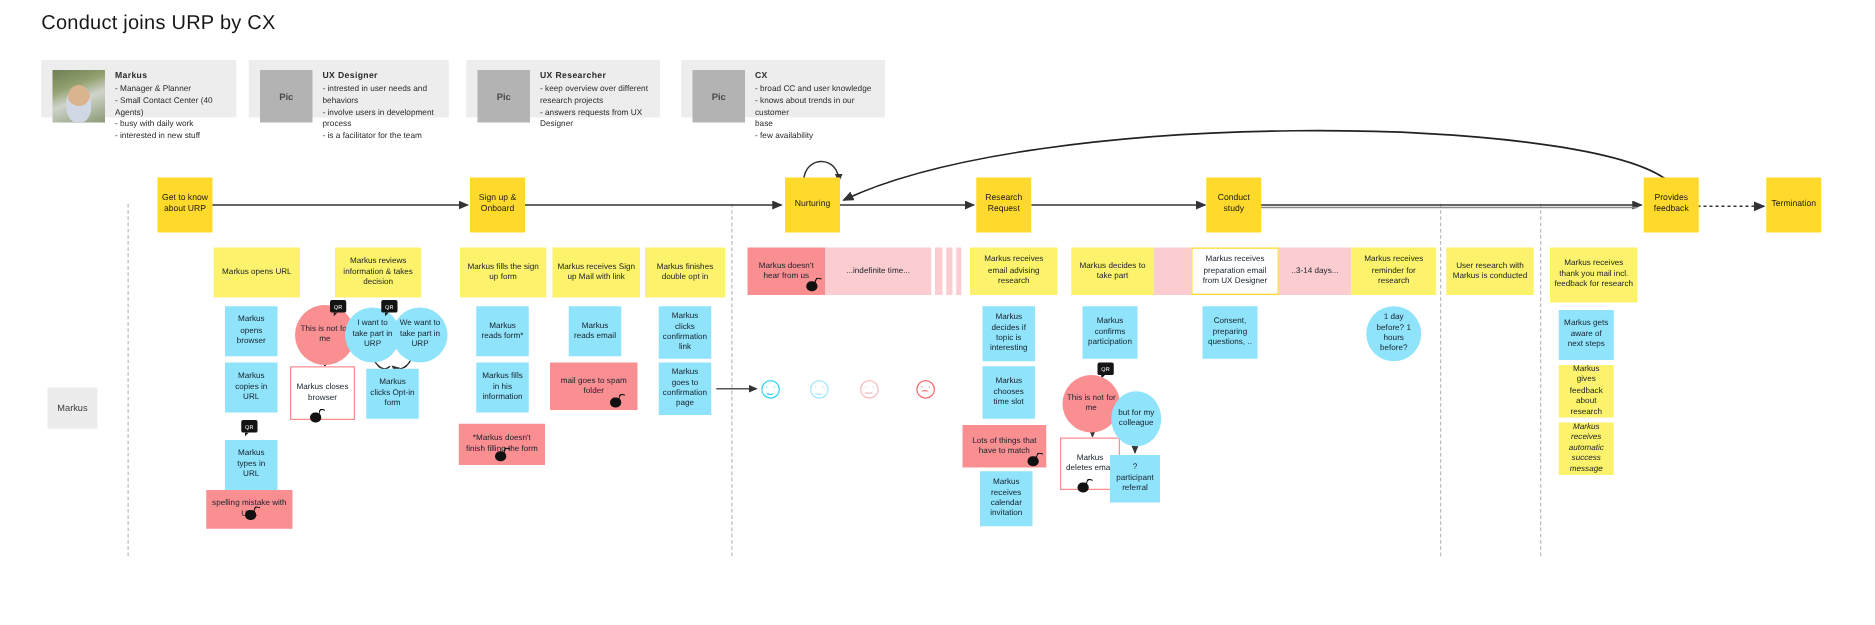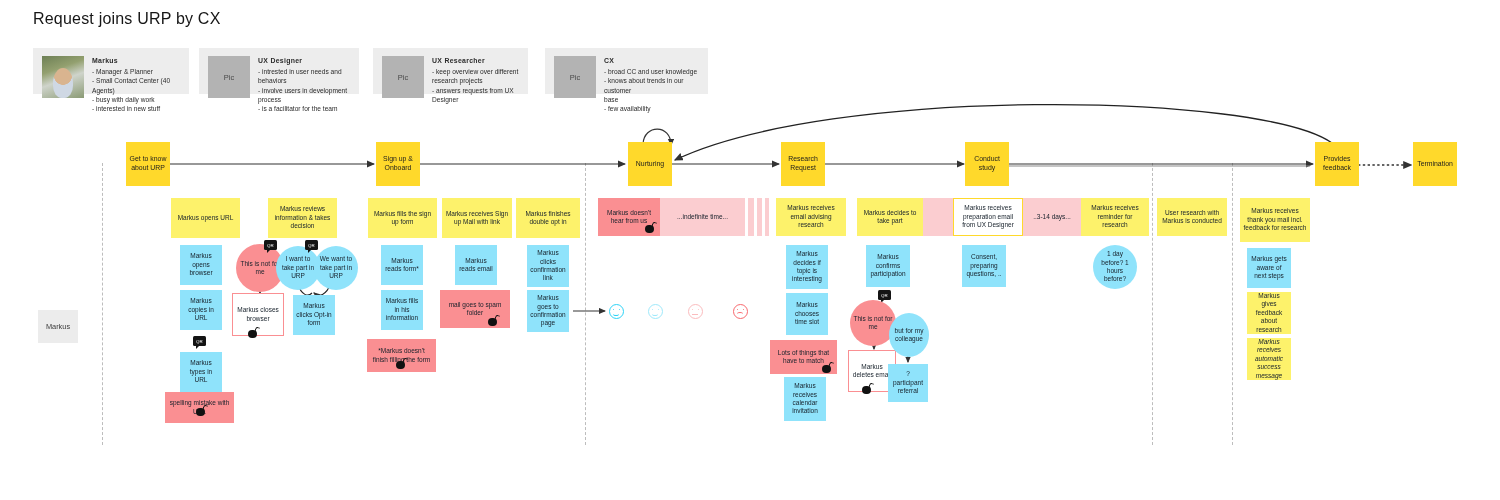--- a/index.html
+++ b/index.html
@@ -10,21 +10,21 @@
   }
   #stage{position:relative;width:1500px;height:500px;}
   .abs{position:absolute;box-sizing:border-box;}
 
   
   #title{left:33px;top:10px;font-size:16px;letter-spacing:.2px;color:#161616;}
 
   
   .persona{background:#ededed;display:flex;align-items:flex-start;padding:8px 9px;gap:8px;}
   .persona .pic{width:42px;height:42px;background:#b3b3b3;flex:0 0 auto;
-    display:flex;align-items:center;justify-content:center;font-size:7.5px;color:#494949;}
+    display:flex;align-items:center;justify-content:center;font-size:7.5px;color:#494949;font-weight:bold;}
   .persona .pic.photo{background:linear-gradient(160deg,#6d7f55 0%,#93a06f 32%,#cfd4cb 55%,#8a9a74 100%);position:relative;overflow:hidden;}
   .persona .pic.photo::after{content:"";position:absolute;left:11px;top:12px;width:20px;height:30px;border-radius:50% 50% 42% 42%;
     background:radial-gradient(circle at 50% 26%,#d9b48f 0 36%,#cfd8e4 38% 100%);}
   .persona .txt{font-size:6.6px;line-height:1.42;color:#2b2b2b;}
   .persona .nm{font-weight:bold;font-size:6.9px;display:block;margin-bottom:1px;letter-spacing:.3px;}
 
   
   .vline{border-left:1px dashed #bdbdbd;width:0;}
   .lane-label{background:#ececec;display:flex;align-items:center;justify-content:center;font-size:7.4px;color:#3b3b3b;}
 
@@ -64,21 +64,21 @@
   .smiley.flat u{bottom:3.2px;border-bottom:1.4px solid currentColor;}
   .smiley.dn u{bottom:1.8px;border-radius:60% 60% 0 0;border-bottom:none;border-top:1.4px solid currentColor;}
 
   svg.ovl{position:absolute;left:0;top:0;width:1500px;height:500px;pointer-events:none;}
 </style>
 </head>
 <body>
 
 <div id="stage">
 
-  <div class="abs" id="title">Request joins URP by CX</div>
+  <div class="abs" id="title">Conduct joins URP by CX</div>
 
   <div class="abs persona" style="left:33px;top:48px;width:156px;height:46px;">
     <div class="pic photo"></div>
     <div class="txt">
       <span class="nm">Markus</span>
       <span>- Manager  &amp; Planner</span><br>
       <span>- Small Contact Center (40 Agents)</span><br>
       <span>- busy with daily work</span><br>
       <span>- interested  in new stuff</span>
     </div>

